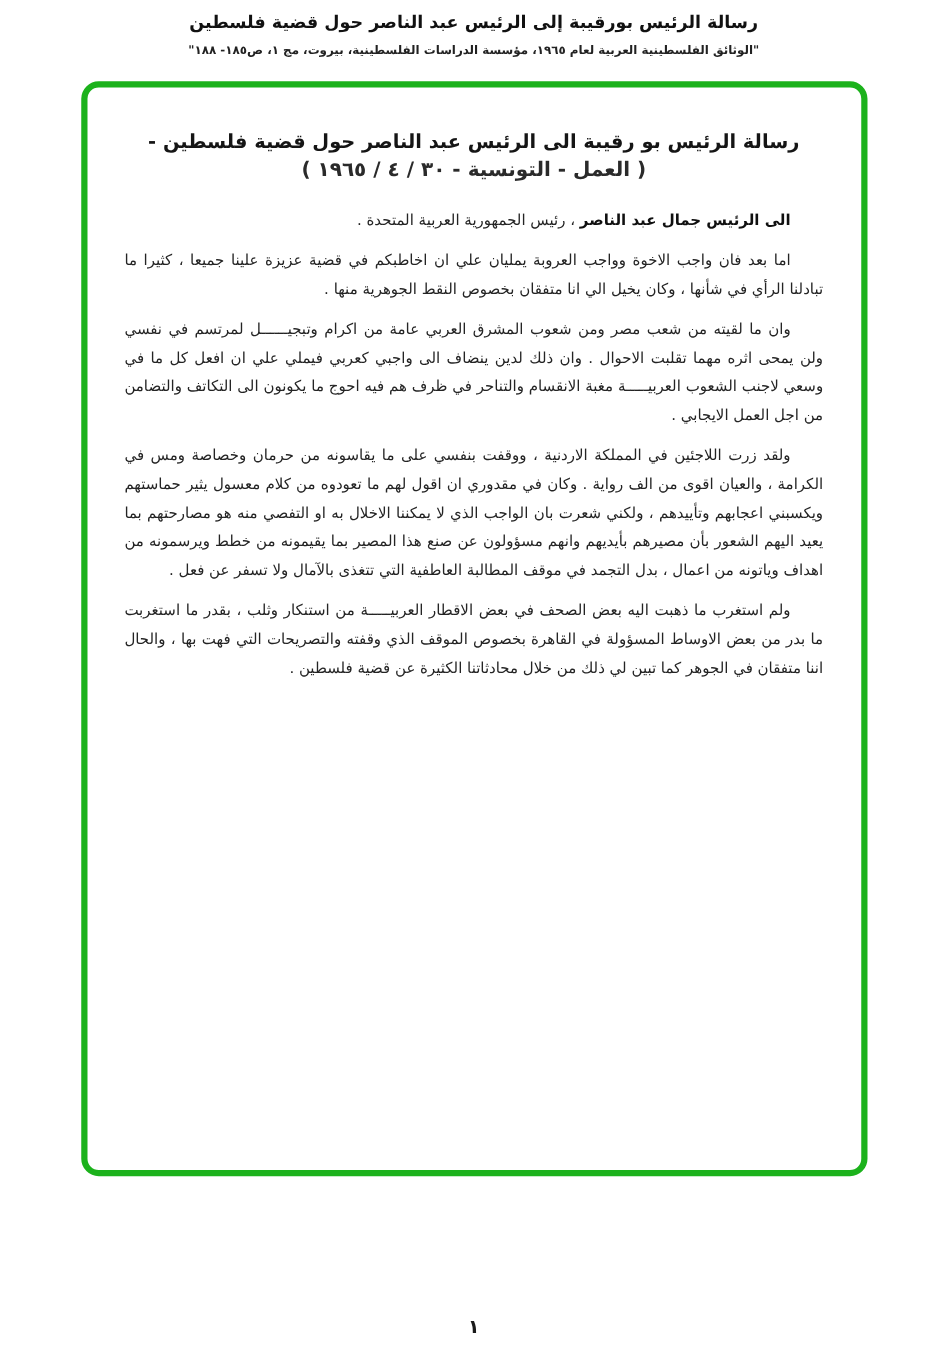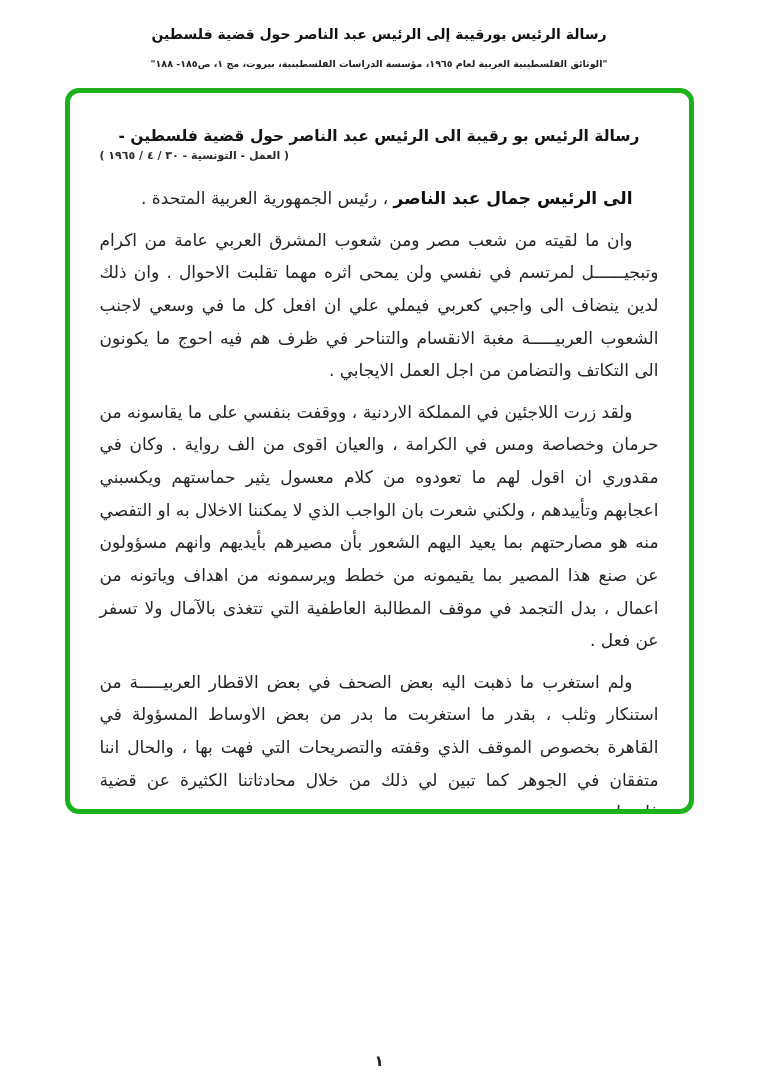--- a/index.html
+++ b/index.html
@@ -14,67 +14,67 @@
     height: 1078px;
     background: #ffffff;
     overflow: hidden;
     color: #1e1e1e;
   }
   .page-header {
     padding-top: 10px;
     text-align: center;
   }
   .header-title {
-    margin: 16px;
+    margin: 0;
     font-size: 14px;
     font-weight: bold;
     color: #111;
     direction: rtl;
   }
   .source-line {
     margin-top: 9px;
     font-size: 9.5px;
     font-weight: bold;
     color: #222;
     direction: rtl;
   }
   .scan-frame {
     box-sizing: border-box;
     width: 629px;
-    height: 726px;
+    height: 876px;
     margin: 19px auto 0 auto;
     border: 5px solid #1cb21c;
     border-radius: 14px;
     background: #ffffff;
     padding: 34px 30px 0 30px;
     overflow: hidden;
   }
   .letter {
     direction: rtl;
     text-align: justify;
     color: #242424;
   }
   .letter-title {
     margin: 0 0 4px 0;
     text-align: center;
     font-size: 15.5px;
     font-weight: bold;
     color: #151515;
   }
   .letter-subtitle {
-    text-align: left;
-    font-size: 11px;
+    text-align: center;
+    font-size: 16px;
     font-weight: bold;
     color: #2a2a2a;
     margin-bottom: 20px;
     letter-spacing: 1px;
   }
   .letter p {
     margin: 0 0 9px 0;
-    font-size: 17px;
+    font-size: 12px;
     line-height: 1.92;
     text-indent: 26px;
   }
   .salutation b {
     font-weight: bold;
     color: #101010;
   }
   .page-number {
     position: absolute;
     bottom: 8px;
@@ -97,20 +97,21 @@
   </header>
 
   <div class="scan-frame">
     <article class="letter" dir="rtl">
 
       <h2 class="letter-title">رسالة الرئيس بو رقيبة الى الرئيس عبد الناصر حول قضية فلسطين -</h2>
       <div class="letter-subtitle">( العمل - التونسية - ٣٠ / ٤ / ١٩٦٥ )</div>
 
       <p class="salutation"><b>الى الرئيس جمال عبد الناصر</b><span> ، رئيس الجمهورية العربية المتحدة .</span></p>
 
+      <p class="body-para">اما بعد فان واجب الاخوة وواجب العروبة يمليان علي ان اخاطبكم في قضية عزيزة علينا جميعا ، كثيرا ما تبادلنا الرأي في شأنها ، وكان يخيل الي انا متفقان بخصوص النقط الجوهرية منها .</p>
       <p class="body-para">وان ما لقيته من شعب مصر ومن شعوب المشرق العربي عامة من اكرام وتبجيــــــل لمرتسم في نفسي ولن يمحى اثره مهما تقلبت الاحوال . وان ذلك لدين ينضاف الى واجبي كعربي فيملي علي ان افعل كل ما في وسعي لاجنب الشعوب العربيـــــة مغبة الانقسام والتناحر في ظرف هم فيه احوج ما يكونون الى التكاتف والتضامن من اجل العمل الايجابي .</p>
       <p class="body-para">ولقد زرت اللاجئين في المملكة الاردنية ، ووقفت بنفسي على ما يقاسونه من حرمان وخصاصة ومس في الكرامة ، والعيان اقوى من الف رواية . وكان في مقدوري ان اقول لهم ما تعودوه من كلام معسول يثير حماستهم ويكسبني اعجابهم وتأييدهم ، ولكني شعرت بان الواجب الذي لا يمكننا الاخلال به او التفصي منه هو مصارحتهم بما يعيد اليهم الشعور بأن مصيرهم بأيديهم وانهم مسؤولون عن صنع هذا المصير بما يقيمونه من خطط ويرسمونه من اهداف وياتونه من اعمال ، بدل التجمد في موقف المطالبة العاطفية التي تتغذى بالآمال ولا تسفر عن فعل .</p>
       <p class="body-para">ولم استغرب ما ذهبت اليه بعض الصحف في بعض الاقطار العربيـــــة من استنكار وثلب ، بقدر ما استغربت ما بدر من بعض الاوساط المسؤولة في القاهرة بخصوص الموقف الذي وقفته والتصريحات التي فهت بها ، والحال اننا متفقان في الجوهر كما تبين لي ذلك من خلال محادثاتنا الكثيرة عن قضية فلسطين .</p>
 
     </article>
   </div>
 
   <div class="page-number">١</div>
 
 </div>

